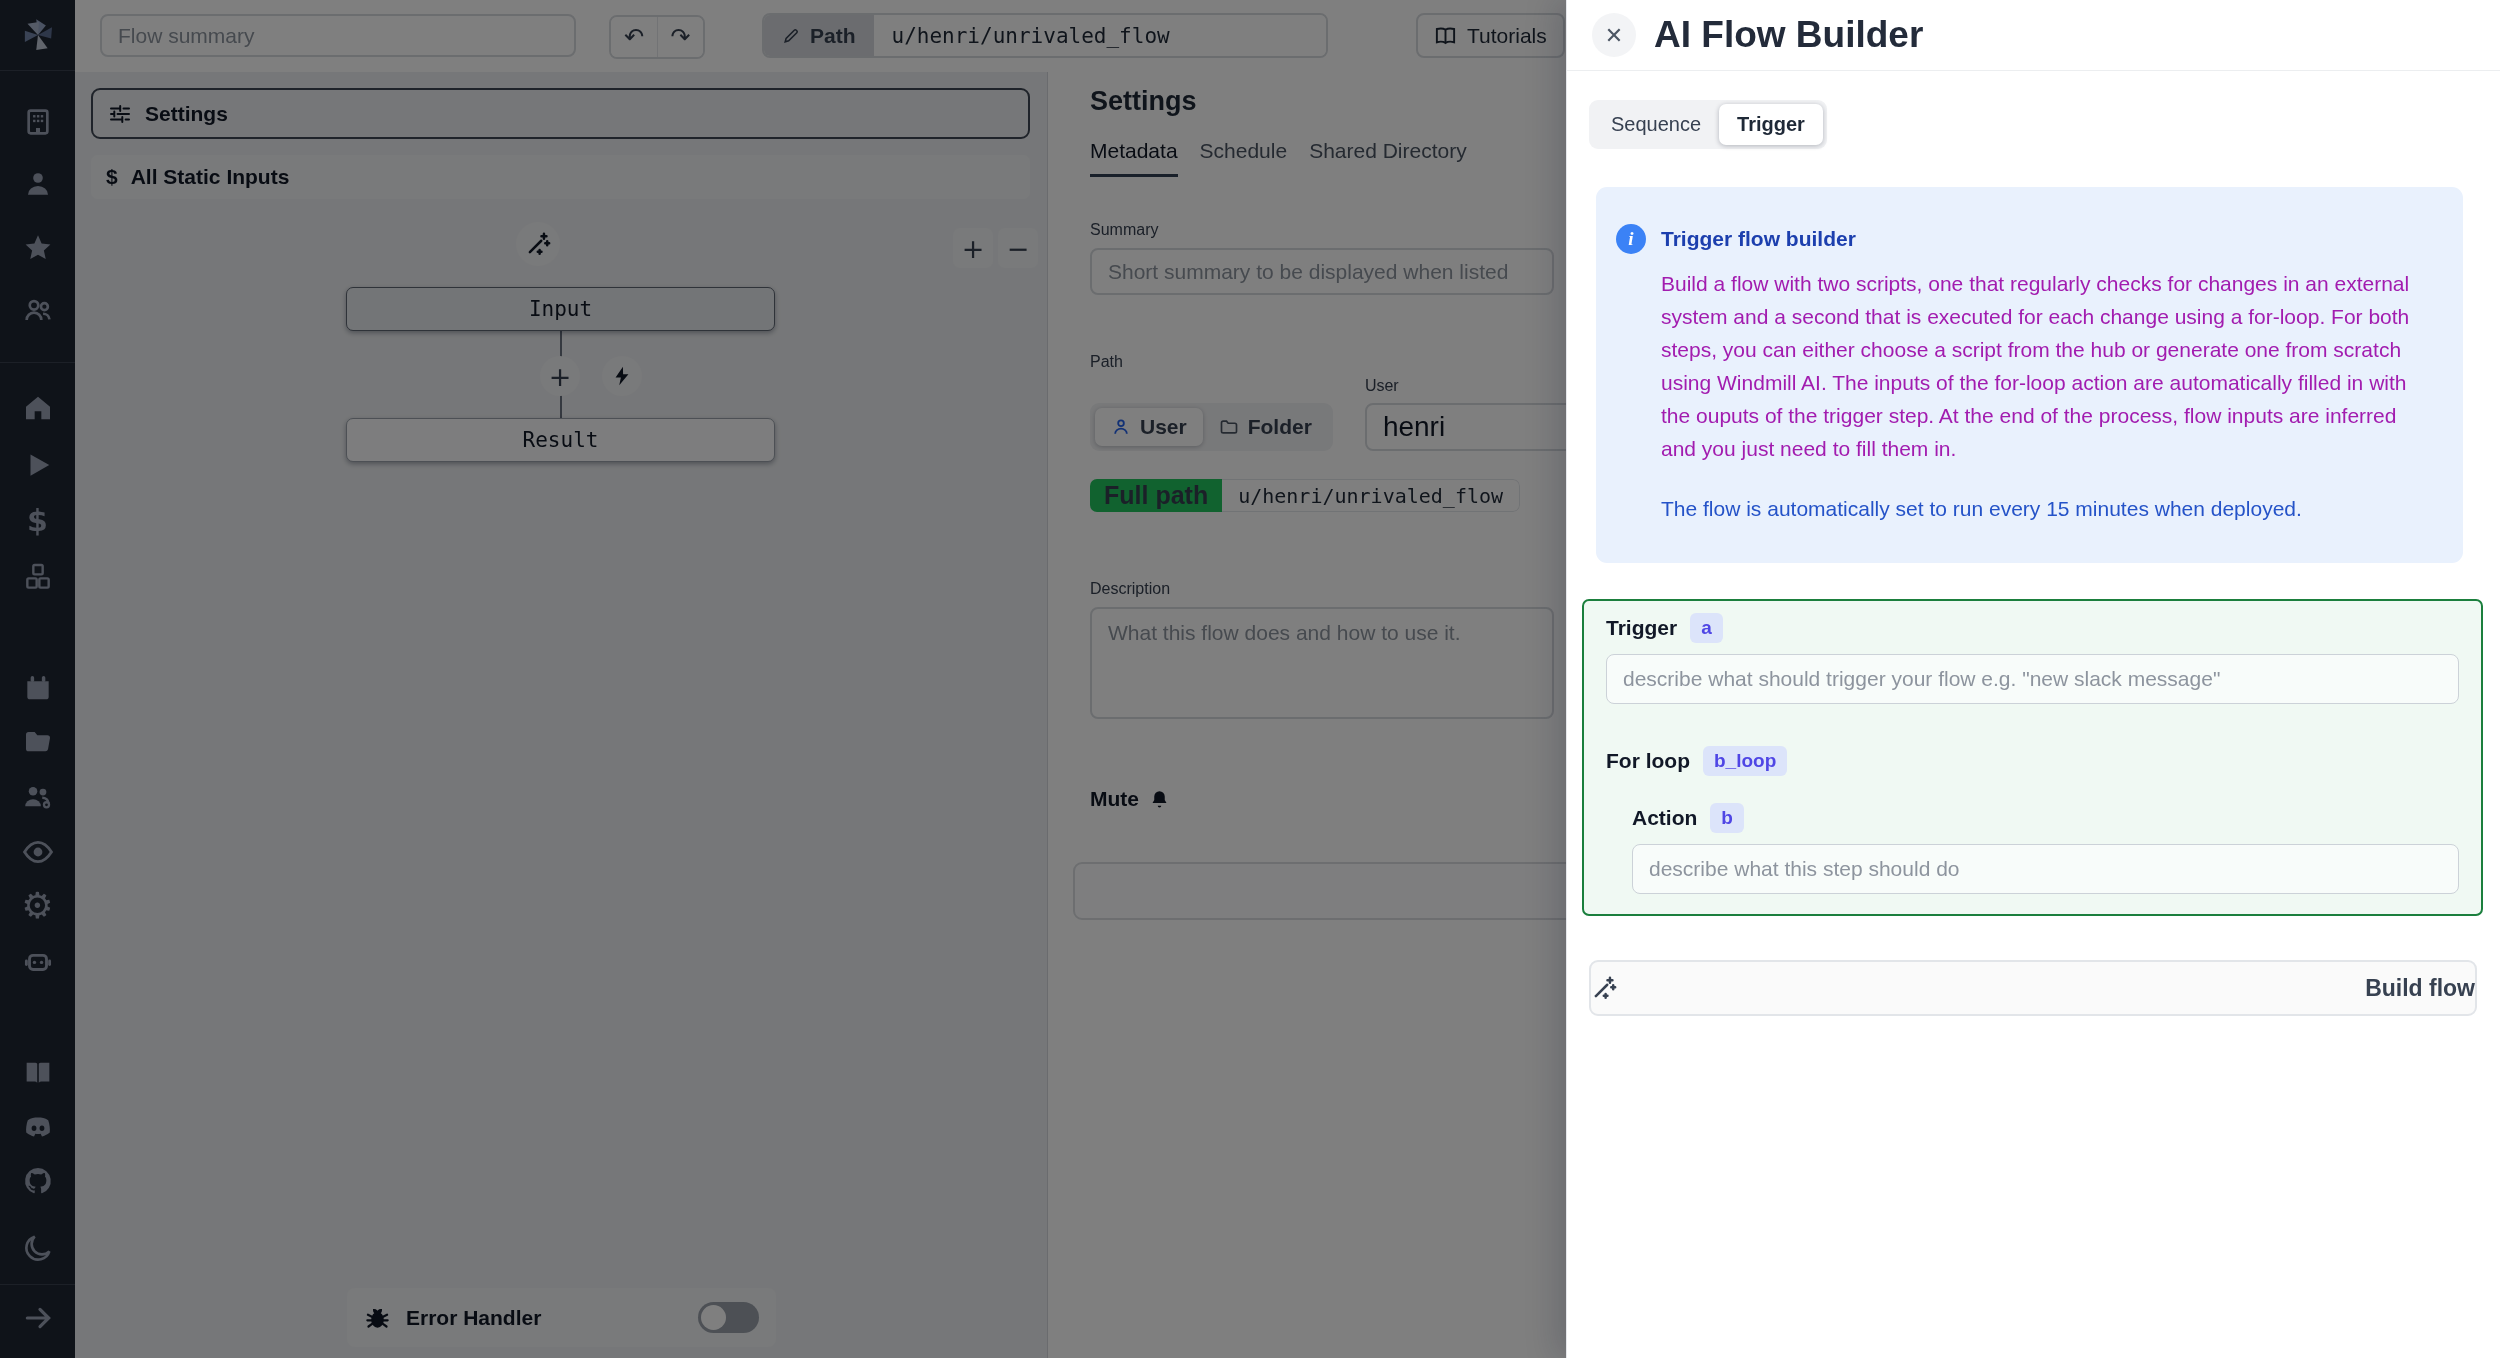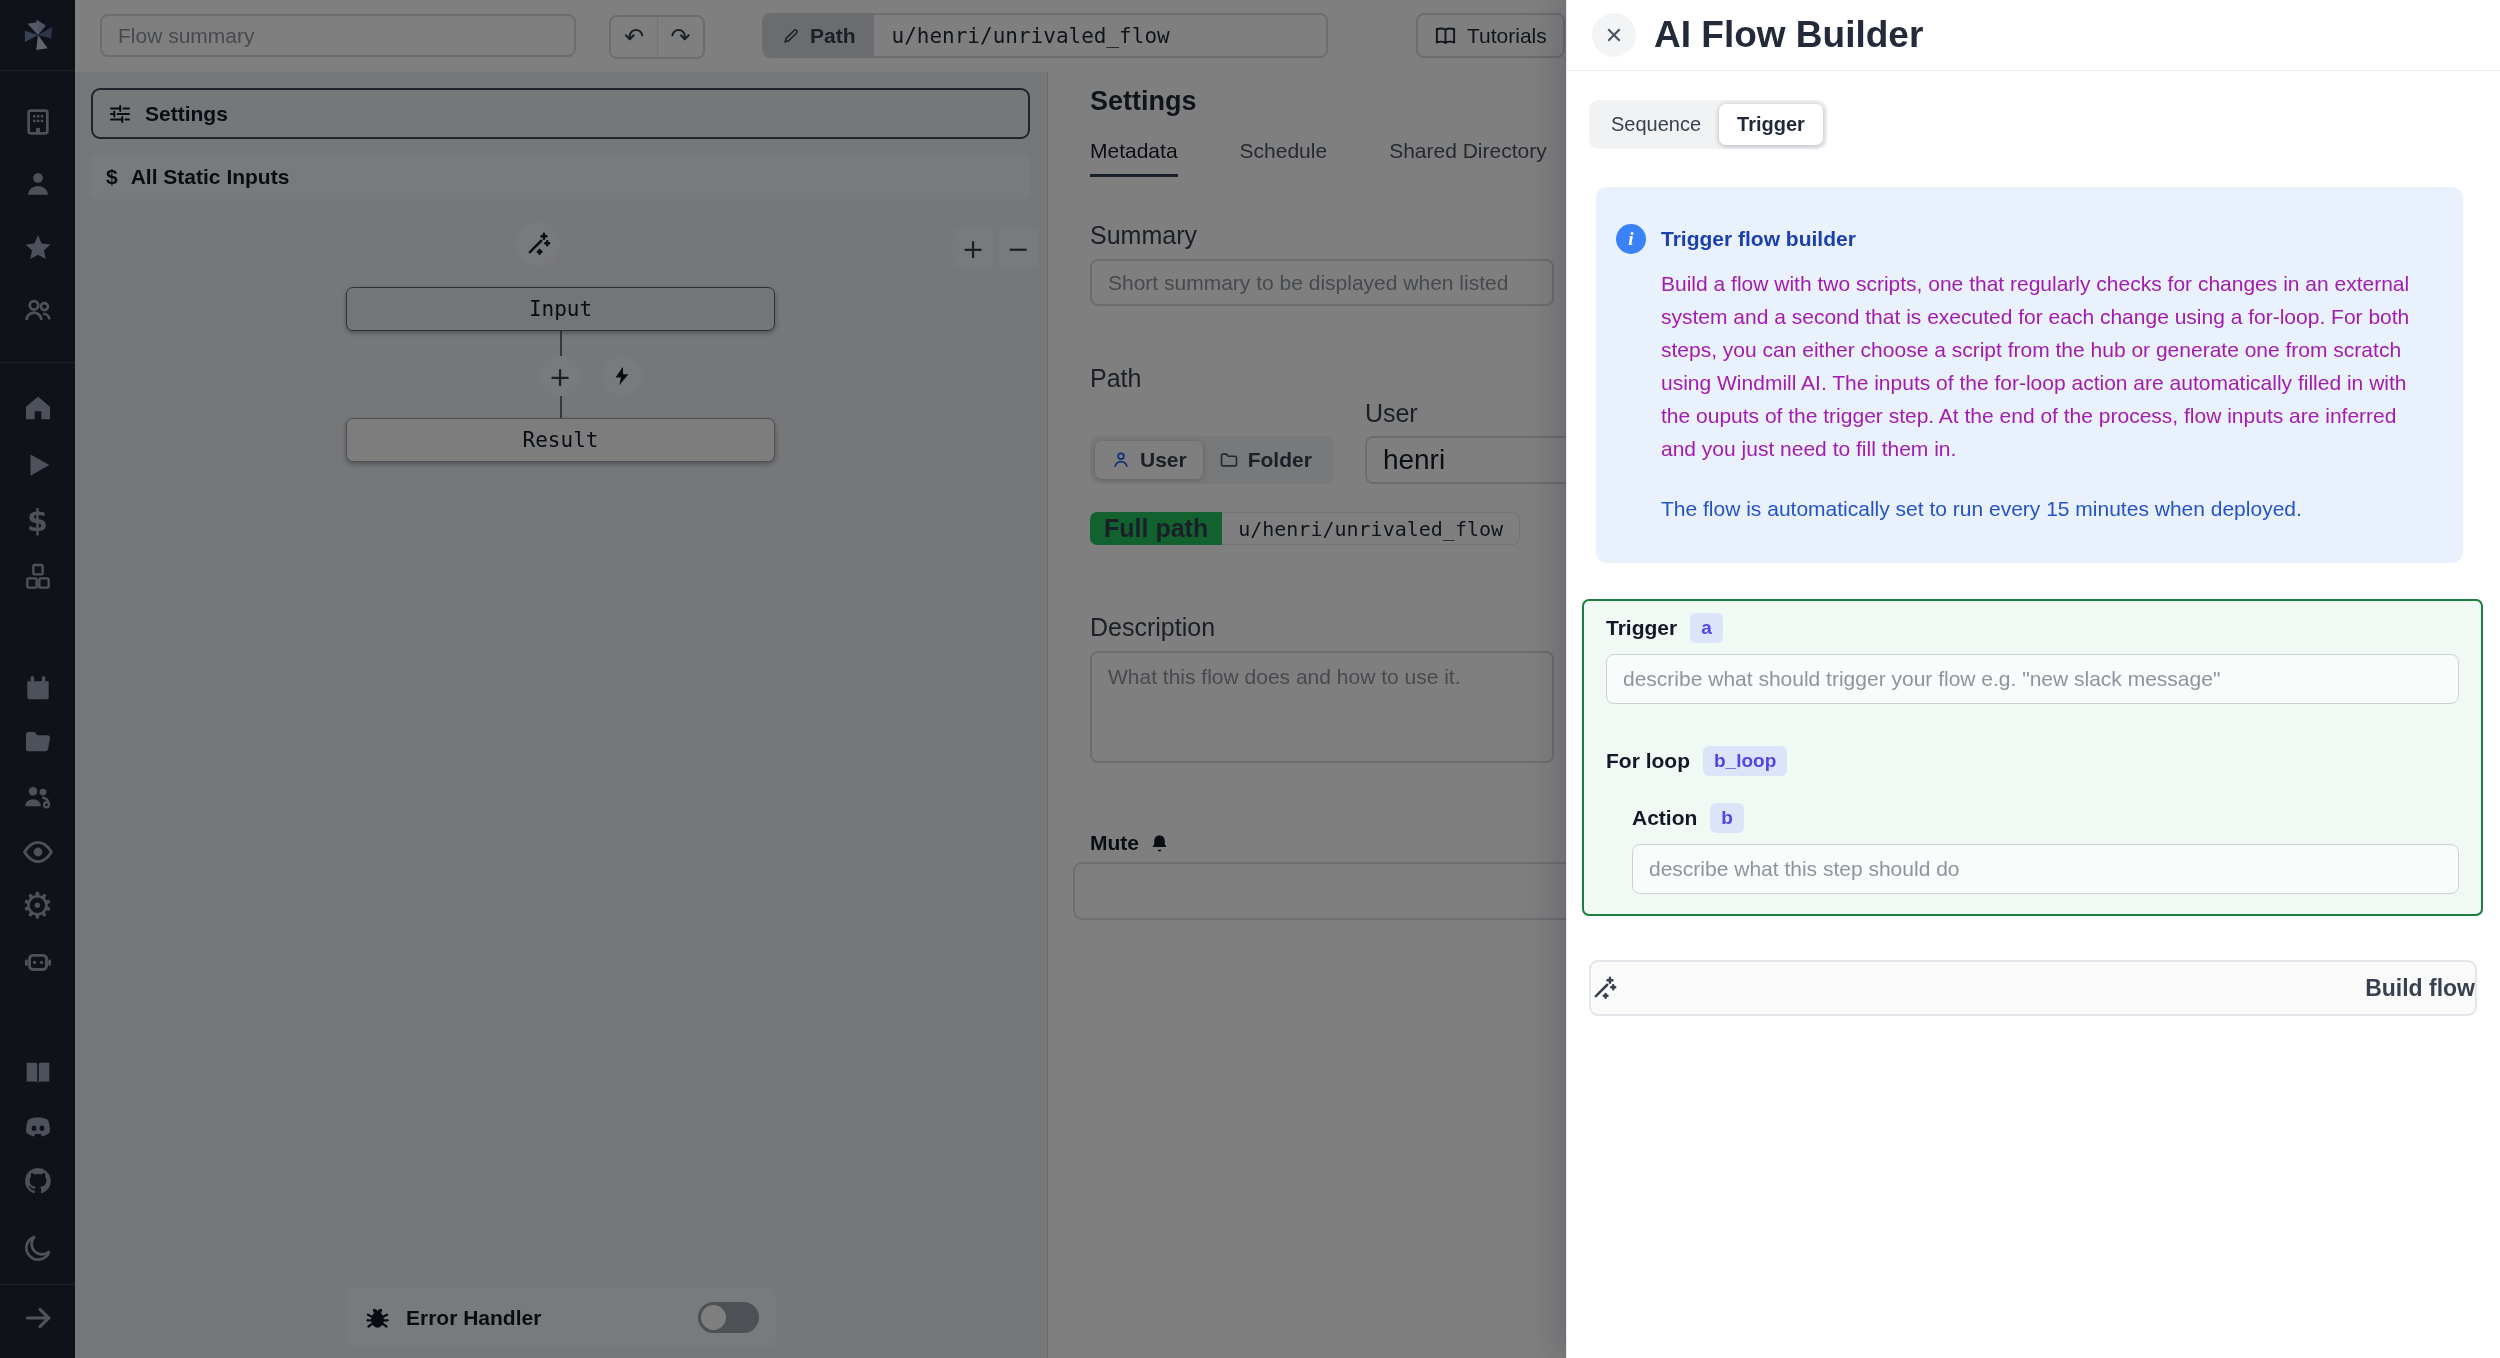--- a/index.html
+++ b/index.html
@@ -45,24 +45,24 @@
   .bolt-circle { left: 527px; top: 284px; width: 40px; height: 40px; }
   .error-bar { position: absolute; left: 272px; top: 1216px; width: 429px; height: 59px; background: #f2f4f6; border-radius: 8px; display: flex; align-items: center; gap: 15px; padding: 0 17px; }
   .error-bar span { font-size: 21px; font-weight: 700; color: #111827; }
   .toggle { margin-left: auto; width: 61px; height: 31px; border-radius: 16px; background: #9aa1ab; position: relative; cursor: pointer; }
   .toggle .knob { position: absolute; left: 3px; top: 3px; width: 25px; height: 25px; border-radius: 50%; background: #ffffff; }
 
   
   .midpanel { position: absolute; left: 1047px; top: 72px; width: 519px; height: 1286px; background: #ffffff; border-left: 1px solid #d4d7dc; overflow: hidden; }
   .mp-inner { position: relative; padding: 14px 12px 0 42px; }
   .mp-title { font-size: 27px; font-weight: 700; color: #1f2937; }
-  .mp-tabs { display: flex; gap: 62px; margin-top: 22px; }
+  .mp-tabs { display: flex; gap: 22px; margin-top: 22px; }
   .mp-tab { font-size: 21px; color: #4b5563; padding-bottom: 11px; cursor: pointer; border-bottom: 3.5px solid transparent; }
   .mp-tab.active { color: #111827; border-bottom-color: #334155; }
-  .mp-label { font-size: 25px; color: #374151; }
+  .mp-label { font-size: 16px; color: #374151; }
   .lbl-summary { margin-top: 44px; }
   .mp-input { width: 100%; height: 47px; border: 2px solid #d7dade; border-radius: 8px; margin-top: 9px; padding: 0 16px; font-size: 21px; color: #701a75; background: #fff; }
   .lbl-path { margin-top: 58px; }
   .path-row { display: flex; margin-top: 6px; align-items: flex-end; gap: 32px; }
   .owner-toggle { display: flex; background: #f1f2f4; border-radius: 9px; padding: 5px; height: 48px; }
   .owner-opt { display: flex; align-items: center; gap: 9px; padding: 0 16px; border-radius: 7px; font-size: 21px; font-weight: 600; color: #374151; cursor: pointer; }
   .owner-opt.active { background: #ffffff; box-shadow: 0 1px 4px rgba(15,23,42,.25); }
   .user-col { display: flex; flex-direction: column; gap: 8px; }
   .user-col .mp-label { margin: 0; }
   .user-input { width: 221px; height: 48px; border: 2px solid #d7dade; border-radius: 8px; padding: 0 16px; font-size: 28px; color: #111827; margin: 0; }

